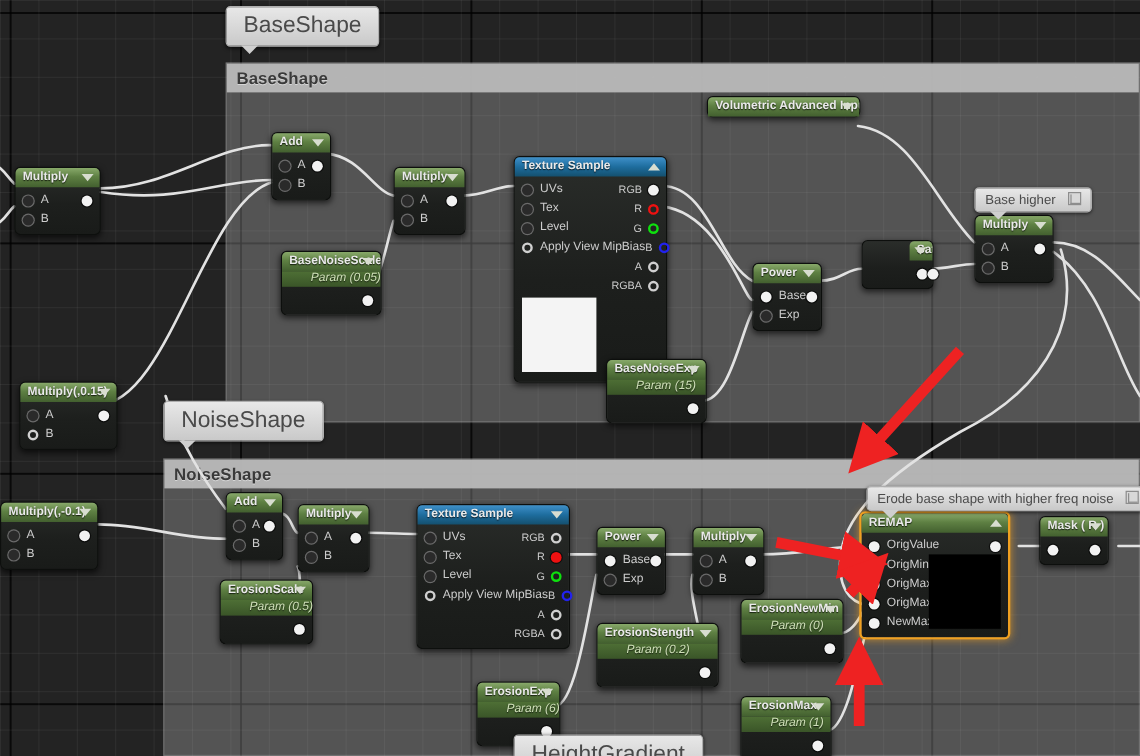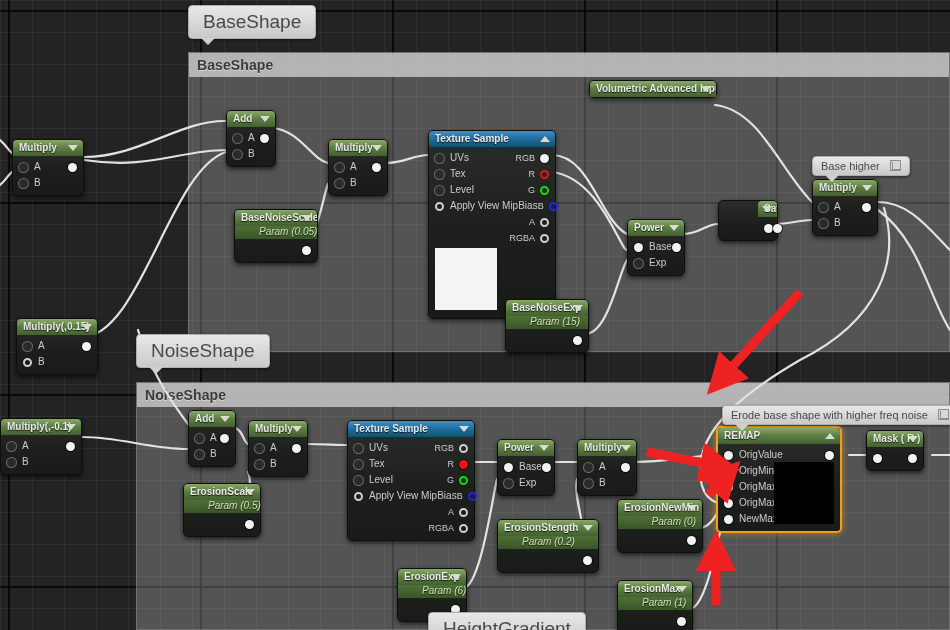--- a/index.html
+++ b/index.html
@@ -653,21 +653,21 @@
           </div>
           <div class="row">
             <div class="pin-left">
               <div class="pin dark"></div>
               <span class="lbl">B</span>
             </div>
             <div class="pin-right"></div>
           </div>
         </div>
       </div>
-      <div class="node" style="left: 617px; top: 499px; width: 86px; text-align: right;">
+      <div class="node" style="left: 617px; top: 499px; width: 86px;">
         <div class="title"><span>ErosionNewMin</span><span class="caret"></span></div>
         <div class="sub">Param (0)</div>
         <div class="body">
           <div class="row">
             <div class="pin-left"></div>
             <div class="pin-right">
               <div class="pin filled"></div>
             </div>
           </div>
         </div>

